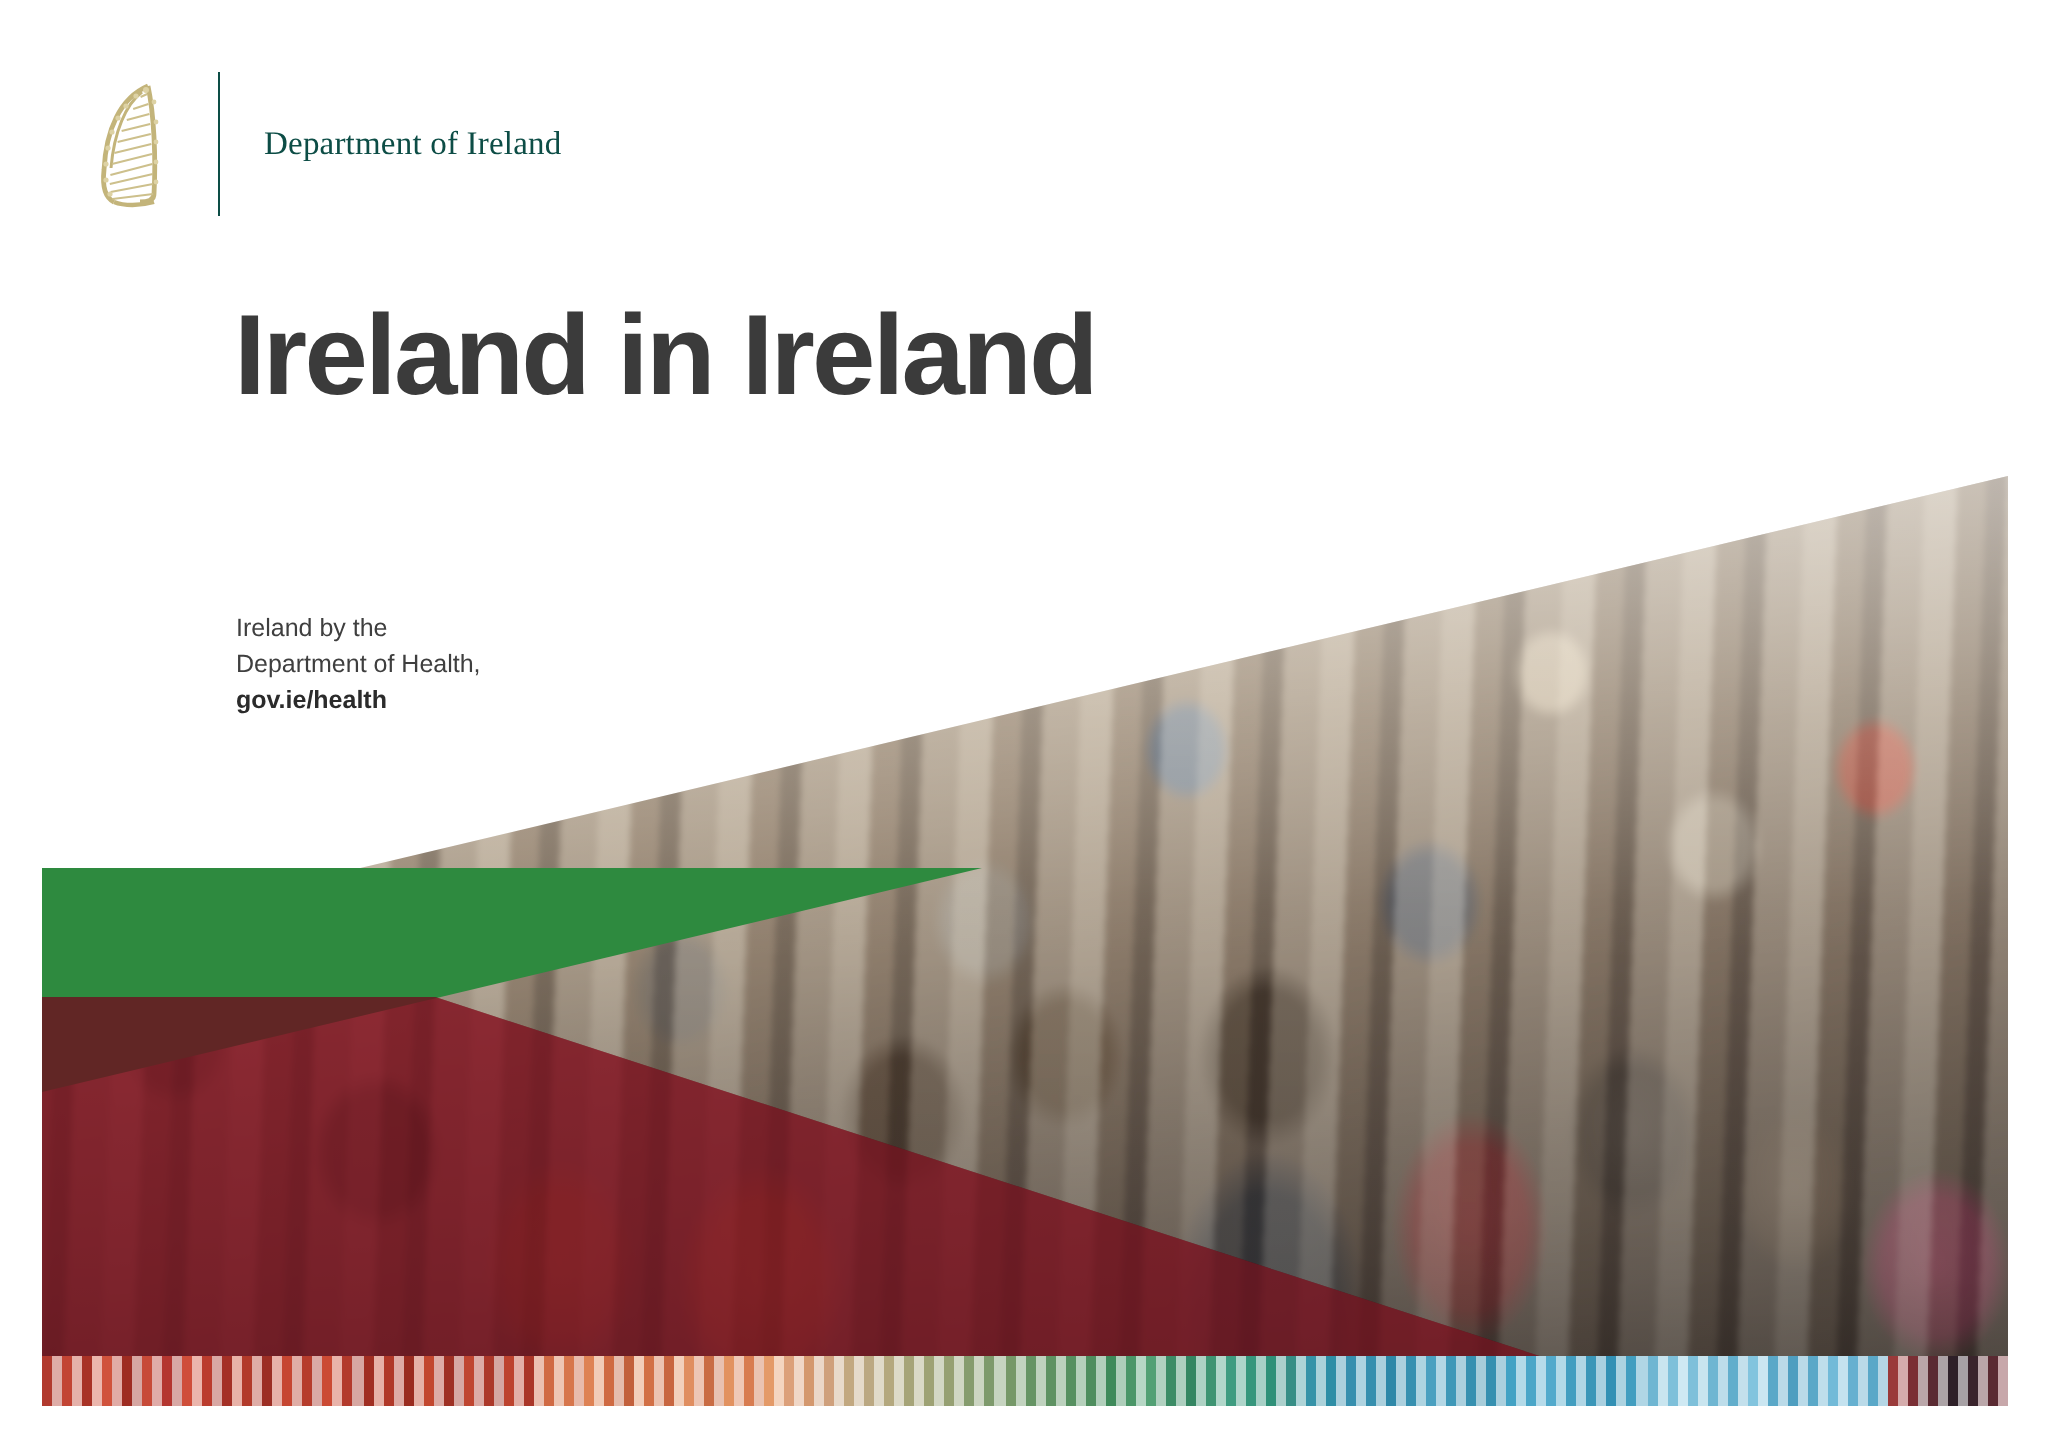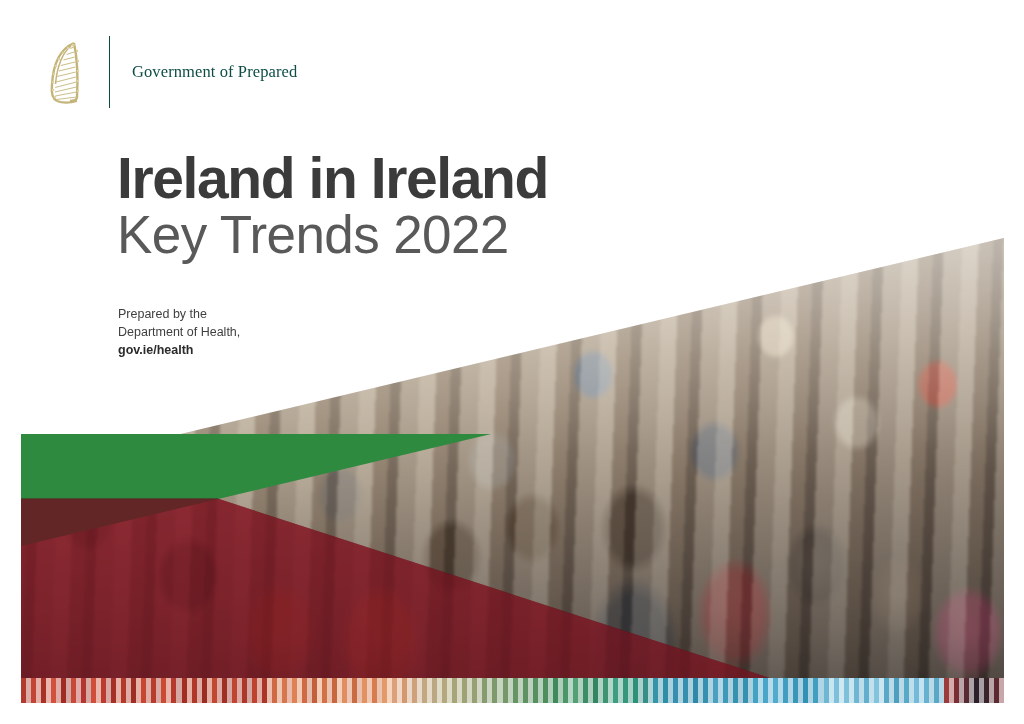--- a/index.html
+++ b/index.html
@@ -477,26 +477,25 @@
         <circle cx="11" cy="58" r="1.3"></circle>
         <circle cx="33" cy="12" r="1.2"></circle>
         <circle cx="34" cy="22" r="1.2"></circle>
         <circle cx="34" cy="32" r="1.2"></circle>
         <circle cx="34" cy="42" r="1.2"></circle>
         <circle cx="34" cy="52" r="1.2"></circle>
       </g>
     </svg>
     <div class="logo-divider"></div>
     <div class="logo-text">
-      <span class="logo-text-en">Government of Prepared</span>
+      <span class="logo-text-en">Department of Ireland</span>
     </div>
   </div>
 
   <div class="title-main">Ireland in Ireland</div>
-  <div class="title-sub">Key Trends 2022</div>
 
   <div class="prepared-block">
-    <div>Prepared by the</div>
+    <div>Ireland by the</div>
     <div>Department of Health,</div>
     <div class="strong">gov.ie/health</div>
   </div>
 
 </div>
 
 </body></html>

